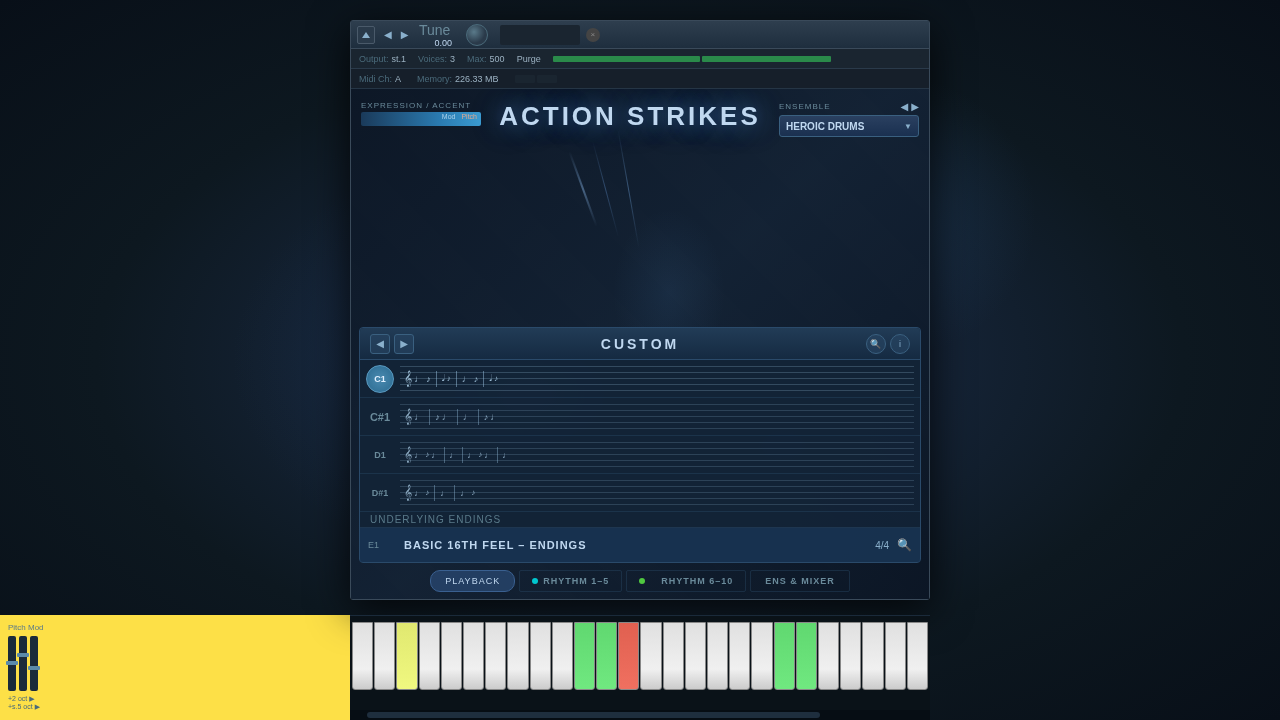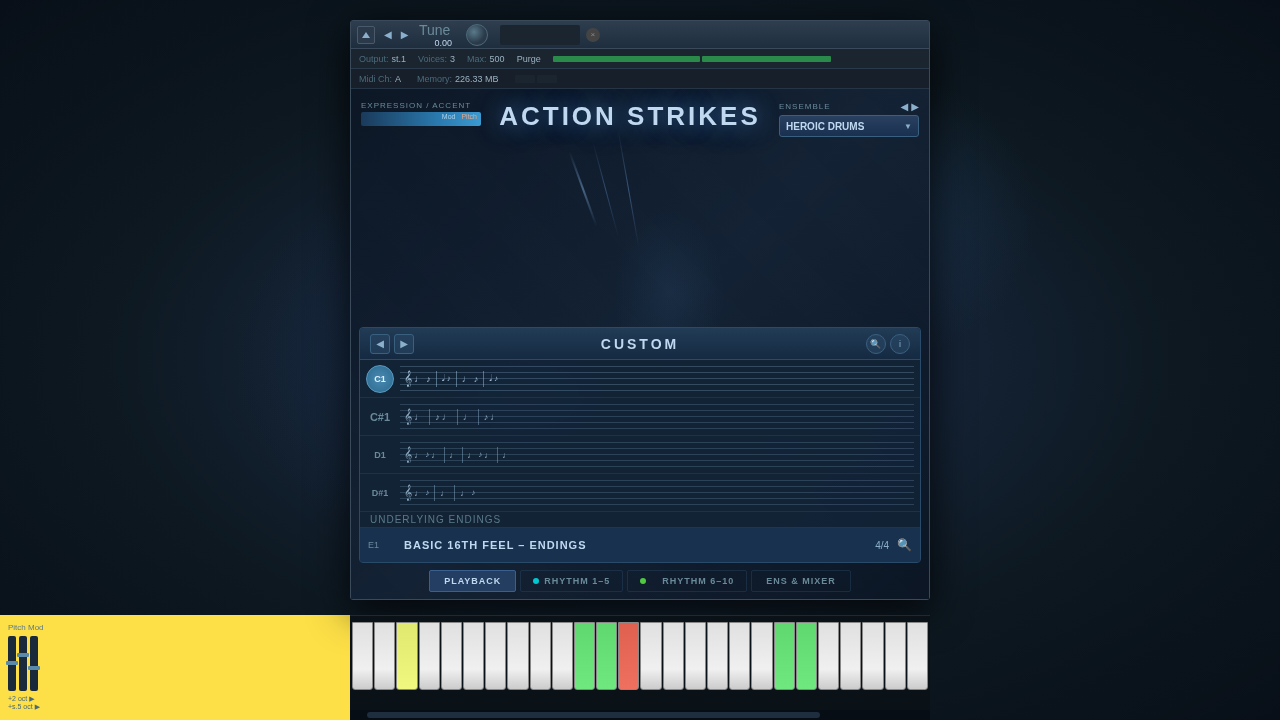--- a/index.html
+++ b/index.html
@@ -435,21 +435,21 @@
           <span style="font-size:9px;color:#6a8a9a;width:28px;flex-shrink:0;">E1</span>
           <span style="flex:1;font-size:11px;font-weight:bold;color:#c0d8f0;letter-spacing:1px;">BASIC 16TH FEEL – ENDINGS</span>
           <span style="font-size:10px;color:#8ab0cc;">4/4</span>
           <span style="color:#6a8a9a;font-size:12px;cursor:pointer;">🔍</span>
         </div>
 
       </div>
     </div>
 
     <div style="position:absolute;bottom:4px;left:8px;right:8px;height:28px;display:flex;align-items:center;justify-content:center;gap:4px;z-index:3;">
-      <div style="height:22px;padding:0 14px;border-radius:2px;font-size:9px;font-weight:bold;letter-spacing:1px;cursor:pointer;display:flex;align-items:center;background:rgba(40,70,110,0.8);color:#c0d8f0;border:1px solid #3a6090;">
+      <div style="height:22px;padding:0 14px;border-radius:10px;font-size:9px;font-weight:normal;letter-spacing:1px;cursor:pointer;display:flex;align-items:center;background:rgba(40,70,110,0.8);color:#c0d8f0;border:1px solid #3a6090;">
         <span>PLAYBACK</span>
       </div>
       <div style="height:22px;padding:0 12px;border-radius:2px;font-size:9px;font-weight:bold;letter-spacing:1px;cursor:pointer;display:flex;align-items:center;gap:5px;background:transparent;color:#6a8a9a;border:1px solid rgba(42,74,106,0.4);">
         <div style="width:6px;height:6px;border-radius:50%;background:#00c8d0;"></div>
         <span>RHYTHM 1–5</span>
       </div>
       <div style="height:22px;padding:0 12px;border-radius:2px;font-size:9px;font-weight:bold;letter-spacing:1px;cursor:pointer;display:flex;align-items:center;gap:16px;background:transparent;color:#6a8a9a;border:1px solid rgba(42,74,106,0.4);">
         <div style="width:6px;height:6px;border-radius:50%;background:#50c840;"></div>
         <span>RHYTHM 6–10</span>
       </div>

